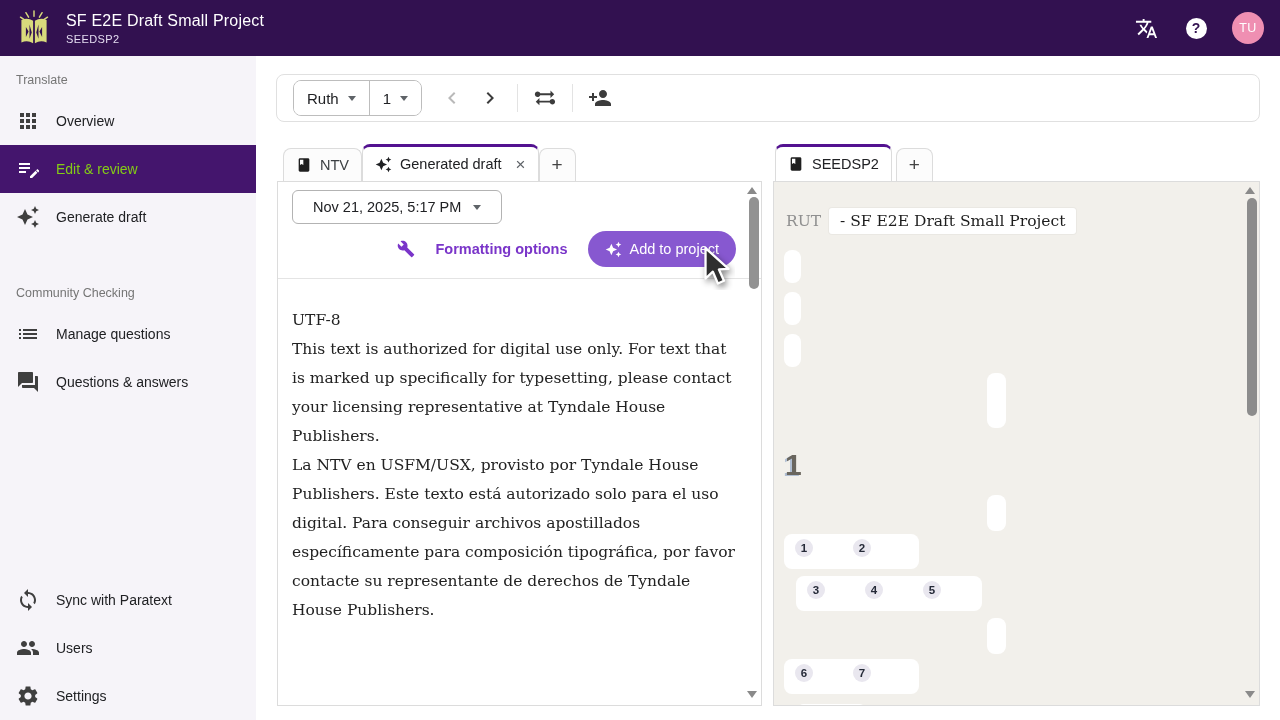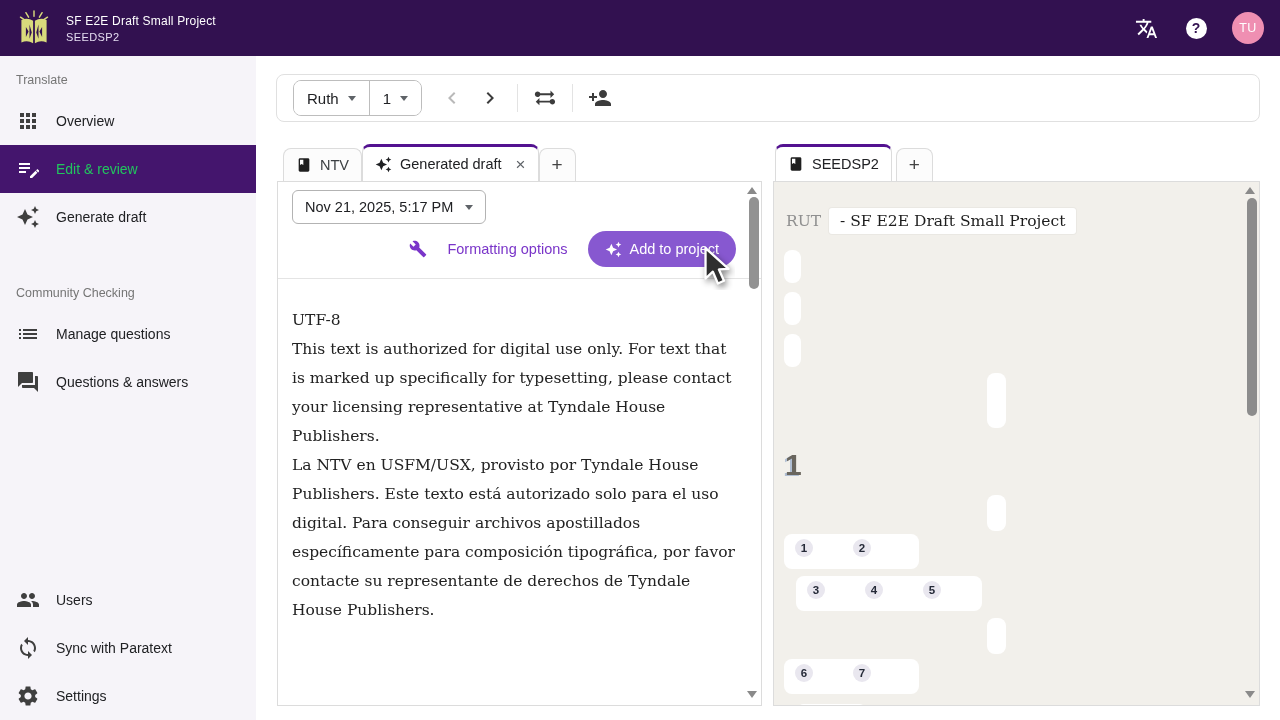--- a/index.html
+++ b/index.html
@@ -4,38 +4,38 @@
 <style>
   * { box-sizing: border-box; margin: 0; padding: 0; }
   html,body { width:1280px; height:720px; overflow:hidden; }
   body { font-family:"Liberation Sans", sans-serif; background:#fff; position:relative; }
 
   
   .header { position:absolute; left:0; top:0; width:1280px; height:56px; background:#321150;
             display:flex; align-items:center; padding:0 16px; color:#fff; z-index:30; }
   .logo { width:36px; height:38px; margin-right:14px; flex:0 0 auto; }
   .title-block { display:flex; flex-direction:column; justify-content:center; }
-  .app-title { font-size:12px; font-weight:500; letter-spacing:.2px; }
+  .app-title { font-size:16px; font-weight:500; letter-spacing:.2px; }
   .app-subtitle { font-size:11px; color:#e4dcf0; margin-top:3px; letter-spacing:.4px; }
   .header-spacer { flex:1; }
   .header-icon { width:24px; height:24px; margin-left:26px; display:flex; align-items:center; justify-content:center; cursor:pointer; }
   .help-circle { width:21px; height:21px; border-radius:50%; background:#fff; color:#321150;
                  font-weight:bold; font-size:14px; display:flex; align-items:center; justify-content:center; }
   .avatar { width:32px; height:32px; border-radius:50%; background:#ef8fb2; color:#fff;
             display:flex; align-items:center; justify-content:center; font-size:12.5px; font-weight:500;
             margin-left:24px; letter-spacing:.5px; }
 
   
   .sidebar { position:absolute; left:0; top:56px; width:256px; height:664px; background:#f6f4f9; z-index:20; }
   .nav-label { font-size:12.5px; color:#757575; padding:17px 16px 10px 16px; }
   .nav-label.second { padding-top:45px; }
   .nav-item { height:48px; display:flex; align-items:center; padding-left:16px; gap:16px; cursor:pointer;
               color:#202124; font-size:14px; font-weight:500; }
   .nav-item svg { width:24px; height:24px; fill:#3f3f3f; flex:0 0 auto; }
-  .nav-item.selected { background:#44156d; color:#22c55e; }
+  .nav-item.selected { background:#44156d; color:#84cc16; }
   .nav-item.selected svg { fill:#fff; }
   .sidebar-bottom { position:absolute; bottom:0; left:0; width:256px; }
 
   
   .toolbar { position:absolute; left:276px; top:74px; width:984px; height:48px; background:#fff;
              border:1px solid #e0e0e0; border-radius:8px; display:flex; align-items:center; padding-left:16px; z-index:5; }
   .ref-group { display:flex; align-items:stretch; height:36px; border:1px solid #bdbdbd; border-radius:8px; overflow:hidden; }
   .ref-btn { display:flex; align-items:center; gap:9px; padding:0 13px; font-size:15px; color:#202124; cursor:pointer; background:#fff; }
   .ref-divider { width:1px; background:#bdbdbd; }
   .caret-down { width:0; height:0; border-left:4.5px solid transparent; border-right:4.5px solid transparent; border-top:5px solid #5f6368; }
@@ -53,23 +53,23 @@
   .tab.active { height:37px; background:#fff; border-top:3px solid #531290; color:#202124; }
   .tab .book-ic { width:16px; height:16px; fill:#1f1f1f; }
   .tab .spark-ic { width:17px; height:17px; fill:#202124; }
   .tab-close { font-size:17px; color:#5f6368; margin-left:6px; line-height:1; cursor:pointer; }
   .tab-plus { width:37px; justify-content:center; font-size:19px; color:#444; padding:0; }
   .pane-body { position:absolute; left:0; top:37px; right:0; bottom:0; background:#fff; border:1px solid #dcdcdc; overflow:hidden; }
   .pane-right .pane-body { background:#f2f0eb; }
 
   
   .date-select { position:absolute; left:14px; top:8px; height:34px; border:1px solid #b3b3b3; border-radius:6px;
-                 display:flex; align-items:center; gap:12px; padding:0 12px; font-size:14.5px; color:#202124; background:#fff; cursor:pointer; }
+                 display:flex; align-items:center; gap:12px; padding:0 20px; font-size:14.5px; color:#202124; background:#fff; cursor:pointer; }
   .actions-row { position:absolute; left:0; top:49px; right:25px; display:flex; align-items:center; justify-content:flex-end; gap:20px; }
-  .fmt-link { display:flex; align-items:center; gap:20px; color:#7a35c9; font-size:14.5px; font-weight:400; cursor:pointer; }
+  .fmt-link { display:flex; align-items:center; gap:20px; color:#7a35c9; font-size:14.5px; font-weight:700; cursor:pointer; }
   .fmt-link svg { width:18px; height:18px; fill:#7a35c9; }
   .add-btn { display:flex; align-items:center; gap:8px; height:36px; padding:0 17px; border-radius:18px;
              background:#8758d0; color:#fff; font-size:14.5px; font-weight:500; cursor:pointer; border:none; }
   .add-btn svg { width:17px; height:17px; fill:#fff; }
   .body-divider { position:absolute; left:0; top:96px; width:100%; height:1px; background:#e4e4e4; }
   .scripture { position:absolute; left:14px; top:124px; width:446px; font-family:"DejaVu Serif", serif;
                font-size:15.5px; line-height:29px; color:#222; }
   .scripture p { margin:0; }
   .ref-gray { color:#909090; }
 
@@ -167,29 +167,29 @@
   <div class="nav-item">
     <svg viewBox="0 0 24 24">
         <path d="M21 6h-2v9H6v2c0 .55.45 1 1 1h11l4 4V7c0-.55-.45-1-1-1zm-4 6V3c0-.55-.45-1-1-1H3c-.55 0-1 .45-1 1v14l4-4h10c.55 0 1-.45 1-1z"></path>
       </svg>
     <span>Questions &amp; answers</span>
   </div>
 
   <div class="sidebar-bottom">
     <div class="nav-item">
       <svg viewBox="0 0 24 24">
-          <path d="M16 11c1.66 0 2.99-1.34 2.99-3S17.66 5 16 5c-1.66 0-3 1.34-3 3s1.34 3 3 3zm-8 0c1.66 0 2.99-1.34 2.99-3S9.66 5 8 5C6.34 5 5 6.34 5 8s1.34 3 3 3zm0 2c-2.33 0-7 1.17-7 3.5V19h14v-2.5c0-2.33-4.67-3.5-7-3.5zm8 0c-.29 0-.62.02-.97.05 1.16.84 1.97 1.97 1.97 3.45V19h6v-2.5c0-2.33-4.67-3.5-7-3.5z"></path>
-        </svg>
-      <span>Users</span>
+          <path d="M12 4V1L8 5l4 4V6c3.31 0 6 2.69 6 6 0 1.01-.25 1.97-.7 2.8l1.46 1.46C19.54 15.03 20 13.57 20 12c0-4.42-3.58-8-8-8zm0 14c-3.31 0-6-2.69-6-6 0-1.01.25-1.97.7-2.8L5.24 7.74C4.46 8.97 4 10.43 4 12c0 4.42 3.58 8 8 8v3l4-4-4-4v3z"></path>
+        </svg>
+      <span>Sync with Paratext</span>
     </div>
     <div class="nav-item">
       <svg viewBox="0 0 24 24">
-          <path d="M12 4V1L8 5l4 4V6c3.31 0 6 2.69 6 6 0 1.01-.25 1.97-.7 2.8l1.46 1.46C19.54 15.03 20 13.57 20 12c0-4.42-3.58-8-8-8zm0 14c-3.31 0-6-2.69-6-6 0-1.01.25-1.97.7-2.8L5.24 7.74C4.46 8.97 4 10.43 4 12c0 4.42 3.58 8 8 8v3l4-4-4-4v3z"></path>
-        </svg>
-      <span>Sync with Paratext</span>
+          <path d="M16 11c1.66 0 2.99-1.34 2.99-3S17.66 5 16 5c-1.66 0-3 1.34-3 3s1.34 3 3 3zm-8 0c1.66 0 2.99-1.34 2.99-3S9.66 5 8 5C6.34 5 5 6.34 5 8s1.34 3 3 3zm0 2c-2.33 0-7 1.17-7 3.5V19h14v-2.5c0-2.33-4.67-3.5-7-3.5zm8 0c-.29 0-.62.02-.97.05 1.16.84 1.97 1.97 1.97 3.45V19h6v-2.5c0-2.33-4.67-3.5-7-3.5z"></path>
+        </svg>
+      <span>Users</span>
     </div>
     <div class="nav-item">
       <svg viewBox="0 0 24 24">
           <path d="M19.14 12.94c.04-.3.06-.61.06-.94 0-.32-.02-.64-.07-.94l2.03-1.58c.18-.14.23-.41.12-.61l-1.92-3.32c-.12-.22-.37-.29-.59-.22l-2.39.96c-.5-.38-1.03-.7-1.62-.94l-.36-2.54c-.04-.24-.24-.41-.48-.41h-3.84c-.24 0-.43.17-.47.41l-.36 2.54c-.59.24-1.13.57-1.62.94l-2.39-.96c-.22-.08-.47 0-.59.22L2.74 8.87c-.12.21-.08.47.12.61l2.03 1.58c-.05.3-.09.63-.09.94s.02.64.07.94l-2.03 1.58c-.18.14-.23.41-.12.61l1.92 3.32c.12.22.37.29.59.22l2.39-.96c.5.38 1.03.7 1.62.94l.36 2.54c.05.24.24.41.48.41h3.84c.24 0 .44-.17.47-.41l.36-2.54c.59-.24 1.13-.56 1.62-.94l2.39.96c.22.08.47 0 .59-.22l1.92-3.32c.12-.22.07-.47-.12-.61l-2.01-1.58zM12 15.6c-1.98 0-3.6-1.62-3.6-3.6s1.62-3.6 3.6-3.6 3.6 1.62 3.6 3.6-1.62 3.6-3.6 3.6z"></path>
         </svg>
       <span>Settings</span>
     </div>
   </div>
 </div>
 

